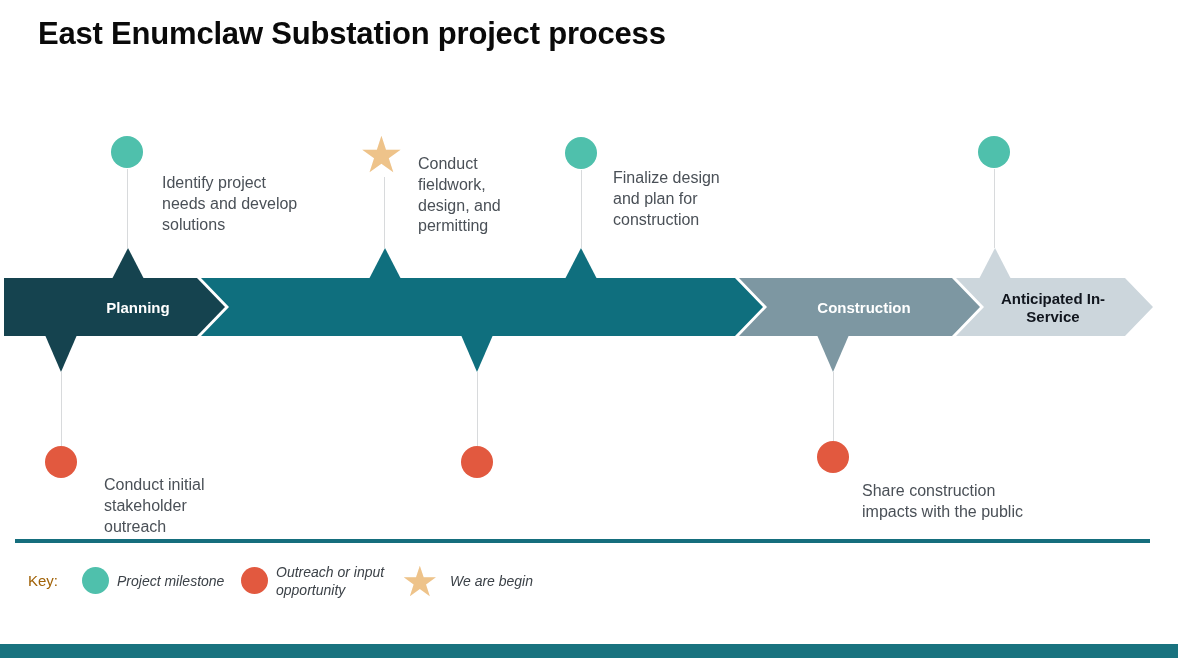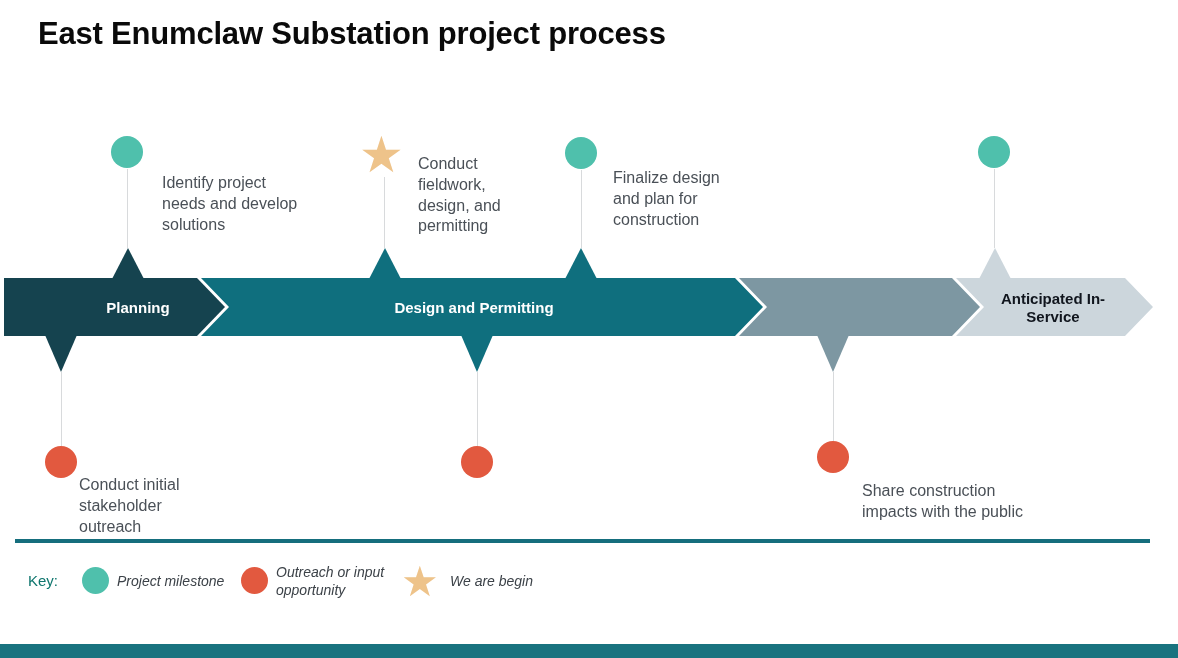--- a/index.html
+++ b/index.html
@@ -14,21 +14,21 @@
   .seg.first{clip-path:polygon(0 0,calc(100% - 28px) 0,100% 50%,calc(100% - 28px) 100%,0 100%);}
   .seg.chev{clip-path:polygon(0 0,calc(100% - 28px) 0,100% 50%,calc(100% - 28px) 100%,0 100%,28px 50%);}
   .seglabel{position:absolute;top:279px;height:57px;display:flex;align-items:center;justify-content:center;
             font-size:15px;font-weight:700;color:#fff;white-space:nowrap;transform:translateX(-50%);}
   .seglabel.dark{color:#10151d;white-space:normal;text-align:center;width:130px;line-height:1.15;}
   .tri-up{position:absolute;top:248px;width:32px;height:31px;clip-path:polygon(50% 0,100% 100%,0 100%);}
   .tri-down{position:absolute;top:335px;width:32px;height:37px;clip-path:polygon(0 0,100% 0,50% 100%);}
   .star{position:absolute;font-family:"DejaVu Sans",sans-serif;line-height:1;}
   .divider{position:absolute;left:15px;top:539px;width:1135px;height:4px;}
   .footer-bar{position:absolute;left:0;top:644px;width:1178px;height:14px;}
-  .key-label{position:absolute;left:28px;top:572px;font-size:15px;color:#0f766e;}
+  .key-label{position:absolute;left:28px;top:572px;font-size:15px;color:#a16207;}
   .key-item{position:absolute;font-size:14px;font-style:italic;color:#3c4248;line-height:1.25;}
 </style>
 </head>
 <body>
 
 <div class="canvas">
 
   <h1 class="title">East Enumclaw Substation project process</h1>
 
   <div class="vline" style="left:127px;top:169px;height:79px"></div>
@@ -51,33 +51,33 @@
   <div class="tri-up" style="left: 369px; background-color: rgb(15, 111, 126);"></div>
   <div class="tri-up" style="left: 565px; background-color: rgb(15, 111, 126);"></div>
   <div class="tri-up" style="left: 979px; background-color: rgb(204, 214, 220);"></div>
 
   <div class="seg first" style="left: 4px; width: 221px; background-color: rgb(21, 67, 79);"></div>
   <div class="seg chev" style="left: 201px; width: 562px; background-color: rgb(15, 111, 126);"></div>
   <div class="seg chev" style="left: 739px; width: 241px; background-color: rgb(125, 151, 162);"></div>
   <div class="seg chev" style="left: 956px; width: 197px; background-color: rgb(204, 214, 220);"></div>
 
   <div class="seglabel" style="left:138px">Planning</div>
-  <div class="seglabel" style="left:474px">Design and Permitting</div>
+  <div class="seglabel" style="left:864px">Construction</div>
   <div class="seglabel dark" style="left:1053px">Anticipated In-Service</div>
 
   <div class="tri-down" style="left: 45px; background-color: rgb(21, 67, 79);"></div>
   <div class="tri-down" style="left: 461px; background-color: rgb(15, 111, 126);"></div>
   <div class="tri-down" style="left: 817px; background-color: rgb(125, 151, 162);"></div>
 
   <div class="vline" style="left:61px;top:372px;height:74px"></div>
   <div class="vline" style="left:477px;top:372px;height:74px"></div>
   <div class="vline" style="left:833px;top:372px;height:69px"></div>
 
   <div class="dot" style="left: 45px; top: 446px; background-color: rgb(226, 89, 63);"></div>
-  <div class="note" style="left:79px;top:433px;width:106px">Conduct initial stakeholder outreach</div>
+  <div class="note" style="left:104px;top:433px;width:106px">Conduct initial stakeholder outreach</div>
 
   <div class="dot" style="left: 461px; top: 446px; background-color: rgb(226, 89, 63);"></div>
 
   <div class="dot" style="left: 817px; top: 441px; background-color: rgb(226, 89, 63);"></div>
   <div class="note" style="left:862px;top:439px;width:168px">Share construction impacts with the public</div>
 
   <div class="divider" style="background-color: rgb(21, 110, 125);"></div>
 
   <div class="key-label">Key:</div>
 

